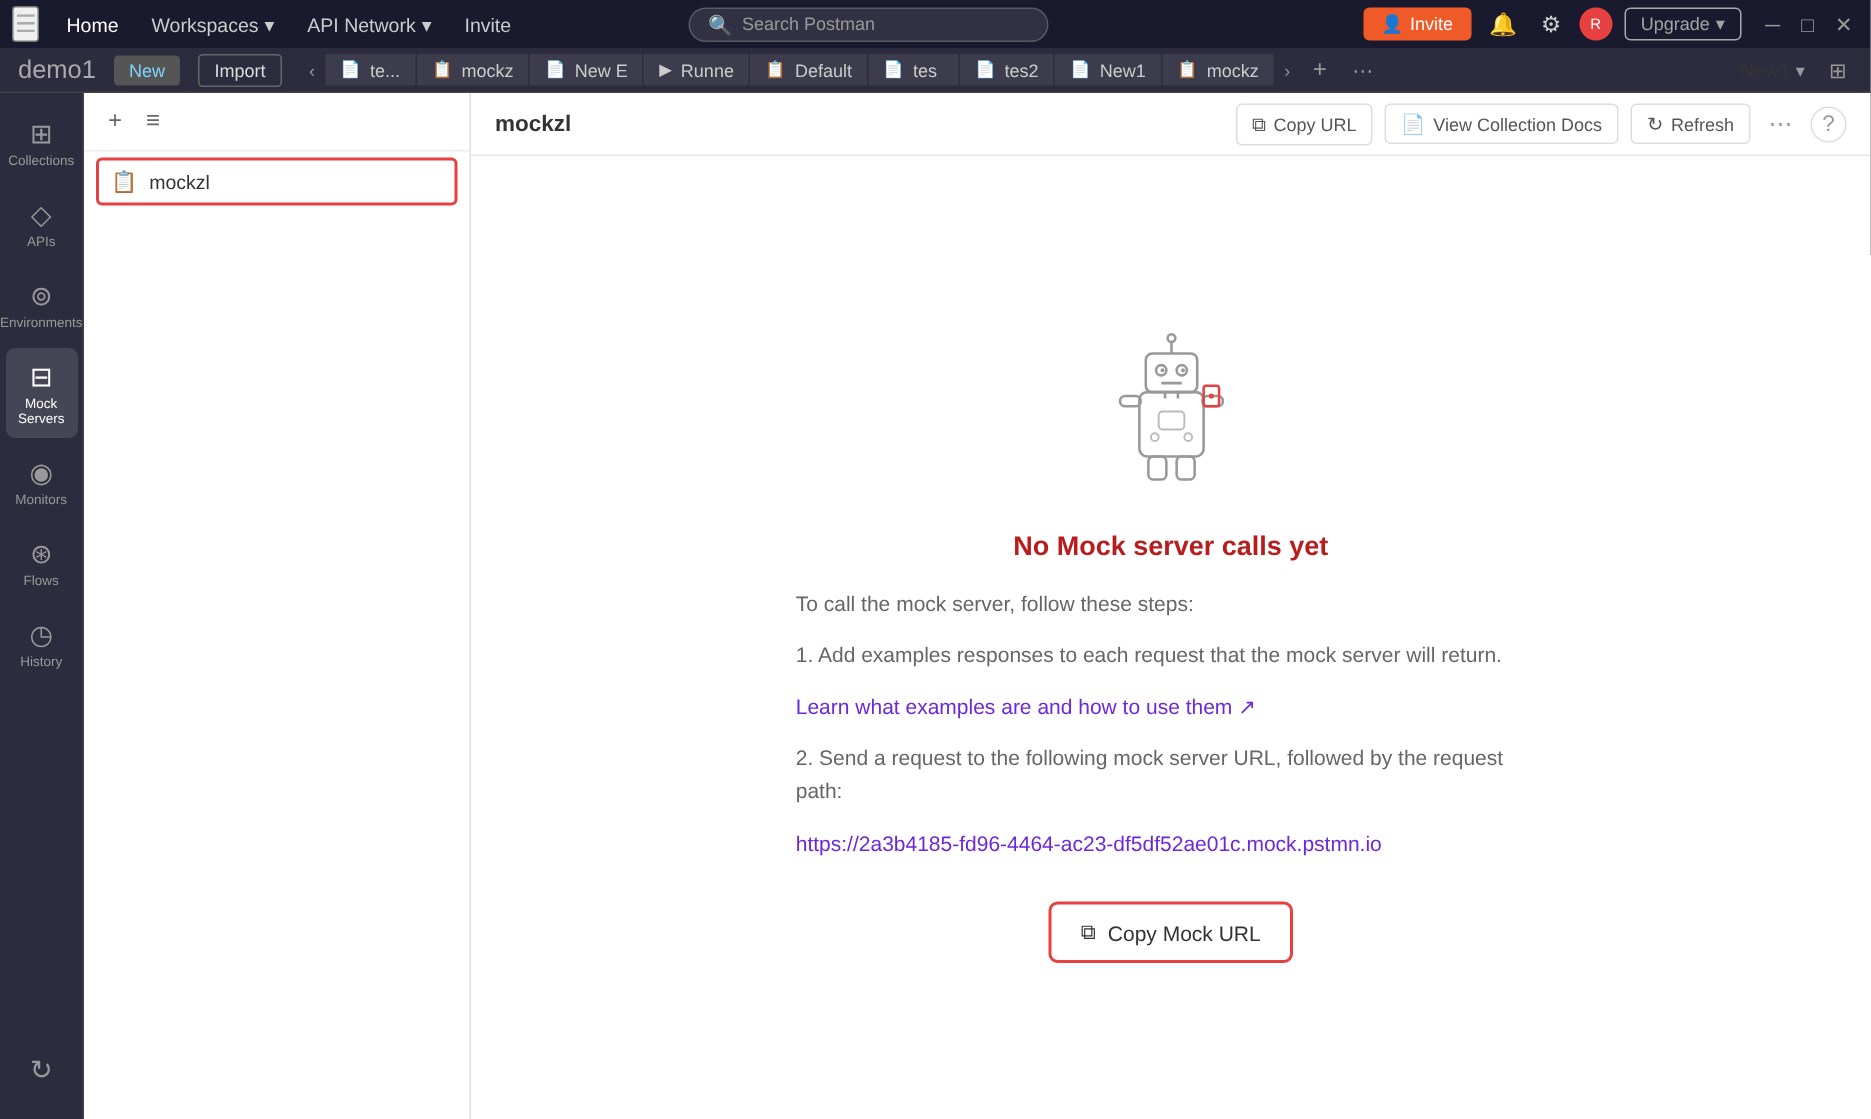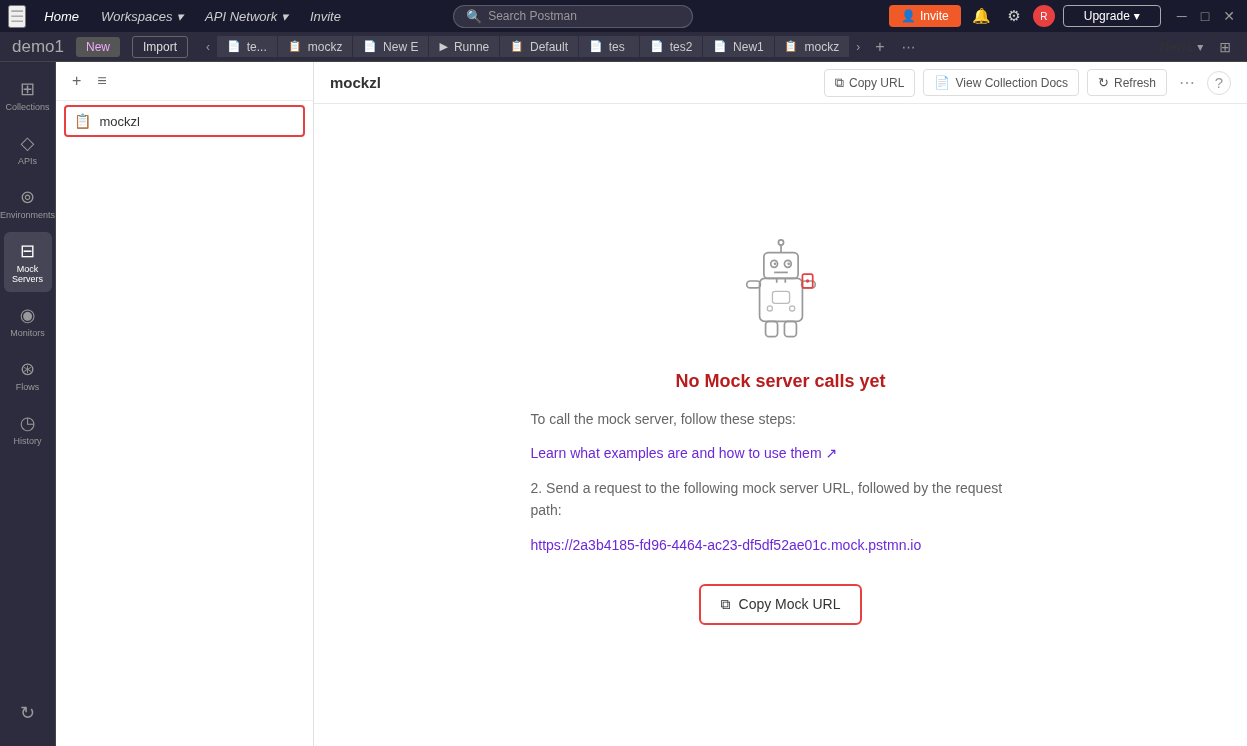--- a/index.html
+++ b/index.html
@@ -7,21 +7,21 @@
 
     
     .titlebar {
       display: flex; align-items: center; background: #1a1a2e; color: #ccc;
       height: 32px; padding: 0 8px; gap: 8px; user-select: none;
     }
     .titlebar-menu-icon { color: #aaa; cursor: pointer; font-size: 16px; }
     .titlebar-nav { display: flex; gap: 2px; }
     .titlebar-nav-item {
       color: #ccc; padding: 4px 10px; border-radius: 4px; cursor: pointer; font-size: 13px;
-      display: flex; align-items: center; gap: 4px; font-style: italic;
+      display: flex; align-items: center; gap: 4px;
     }
     .titlebar-nav-item.active { color: #fff; }
     .titlebar-search {
       flex: 1; max-width: 240px; margin: 0 auto;
       background: rgba(255,255,255,0.1); border: 1px solid rgba(255,255,255,0.2);
       border-radius: 20px; display: flex; align-items: center; padding: 3px 12px; gap: 6px; cursor: pointer;
     }
     .titlebar-search input {
       background: none; border: none; outline: none; color: #ccc; font-size: 12px; width: 100%;
     }
@@ -29,21 +29,21 @@
     .titlebar-right { display: flex; align-items: center; gap: 8px; margin-left: auto; }
     .btn-invite {
       background: #f05a28; color: white; border: none; border-radius: 4px;
       padding: 4px 12px; font-size: 12px; cursor: pointer; display: flex; align-items: center; gap: 4px;
     }
     .titlebar-icon-btn {
       background: none; border: none; color: #ccc; cursor: pointer; padding: 4px; border-radius: 4px; font-size: 15px;
       display: flex; align-items: center; justify-content: center;
     }
     .avatar { width: 22px; height: 22px; border-radius: 50%; background: #e84040; display: flex; align-items: center; justify-content: center; color: white; font-size: 10px; }
-    .btn-upgrade { background: none; border: 1px solid #aaa; color: #ffffff; border-radius: 4px; padding: 3px 20px; font-size: 12px; cursor: pointer; display: flex; align-items: center; gap: 4px; }
+    .btn-upgrade { background: none; border: 1px solid #aaa; color: #a3a3a3; border-radius: 4px; padding: 3px 10px; font-size: 12px; cursor: pointer; display: flex; align-items: center; gap: 4px; }
     .window-controls { display: flex; gap: 6px; margin-left: 4px; }
     .window-btn { background: none; border: none; color: #999; cursor: pointer; font-size: 14px; padding: 2px 4px; }
 
     
     .app-layout { display: flex; height: calc(746px - 32px - 28px); background: #f0f0f0; }
 
     
     .sidebar-icons {
       width: 56px; background: #2c2c3e; display: flex; flex-direction: column; align-items: center;
       padding: 8px 0; gap: 4px; border-right: 1px solid #444;
@@ -167,21 +167,21 @@
     <div class="window-controls">
       <button class="window-btn">─</button>
       <button class="window-btn">□</button>
       <button class="window-btn">✕</button>
     </div>
   </div>
 </div>
 
 <div style="display:flex; align-items:center; background:#2c2c3e; padding: 4px 12px; gap:12px; height:30px; border-bottom:1px solid #444;">
   <span style="color:#aaa; font-size:17px;">demo1</span>
-  <button style="background:#555; border:none; color:#f0abfc; padding:3px 10px; border-radius:3px; font-size:12px; cursor:pointer;">New</button>
+  <button style="background:#555; border:none; color:#7dd3fc; padding:3px 10px; border-radius:3px; font-size:12px; cursor:pointer;">New</button>
   <button style="background:none; border:1px solid #666; color:#ddd; padding:3px 10px; border-radius:3px; font-size:12px; cursor:pointer;">Import</button>
 
   <div class="tab-bar" style="flex:1; height:100%; margin:0; padding:0; overflow:hidden;">
     <button class="tab-nav-btn">‹</button>
 
     <div class="tab">
       <span class="tab-icon">📄</span>
       <span class="tab-label">te...</span>
     </div>
     <div class="tab">
@@ -334,20 +334,21 @@
 
         <rect x="50" y="75" width="20" height="14" rx="3" fill="none" stroke="#bbb" stroke-width="1.5"></rect>
         <circle cx="47" cy="95" r="3" fill="none" stroke="#bbb" stroke-width="1.5"></circle>
         <circle cx="73" cy="95" r="3" fill="none" stroke="#bbb" stroke-width="1.5"></circle>
       </svg>
 
       <h2 class="no-data-title">No Mock server calls yet</h2>
 
       <div class="no-data-desc">
         <p>To call the mock server, follow these steps:</p>
+        <p>1. Add examples responses to each request that the mock server will return.</p>
         <p>
           <a class="link-blue">Learn what examples are and how to use them ↗</a>
         </p>
         <p style="margin-top:12px;">2. Send a request to the following mock server URL, followed by the request path:</p>
         <p>
           <a class="link-blue">https://2a3b4185-fd96-4464-ac23-df5df52ae01c.mock.pstmn.io</a>
         </p>
       </div>
 
       <button class="copy-mock-btn">

